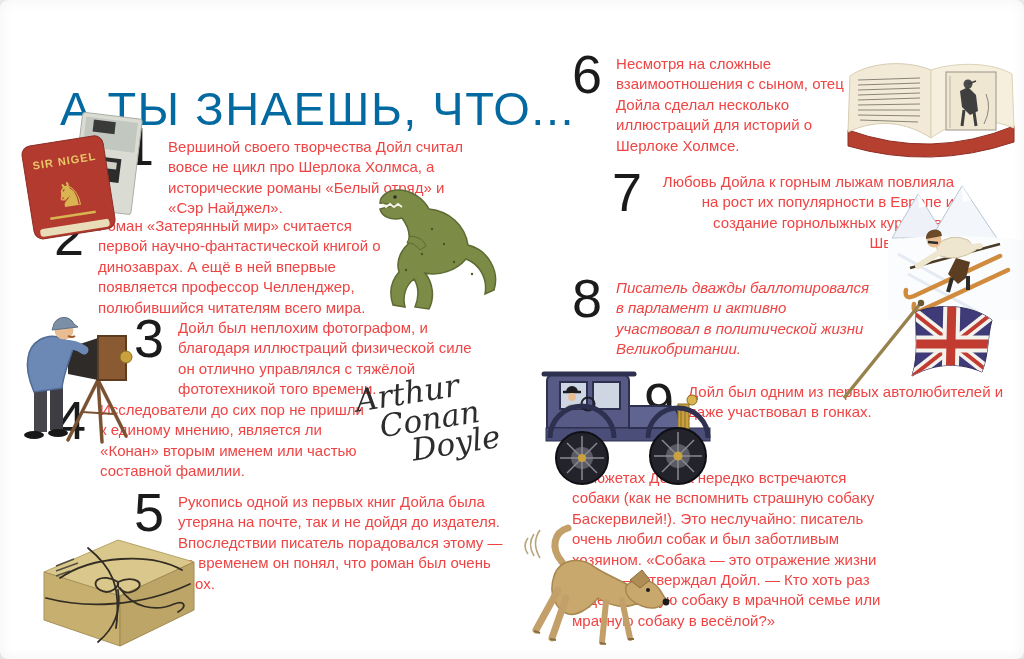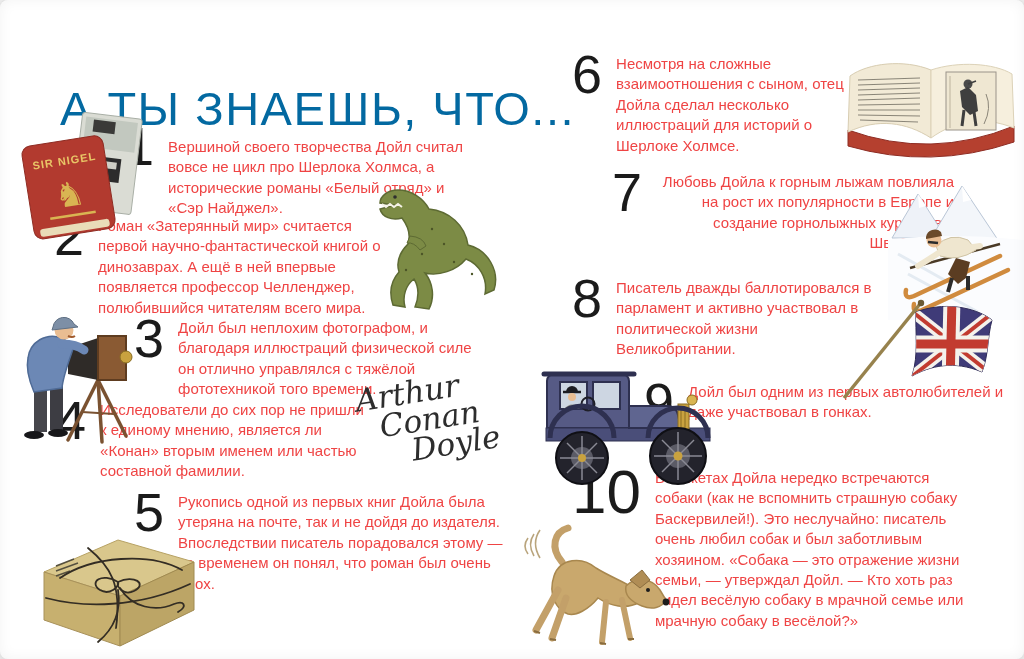--- a/index.html
+++ b/index.html
@@ -76,30 +76,29 @@
     <p class="txt" style="width:246px;">Несмотря на сложные взаимоотношения с сыном, отец Дойла сделал несколько иллюстраций для историй о Шерлоке Холмсе.</p>
   </section>
 
   <section class="fact" style="left:612px; top:172px; width:348px;">
     <span class="num">7</span>
     <p class="txt" style="width:298px;text-align:right;">Любовь Дойла к горным лыжам повлияла на рост их популярности в Европе и создание горнолыжных курортов в Швейцарии.</p>
   </section>
 
   <section class="fact" style="left:572px; top:278px; width:306px;">
     <span class="num">8</span>
-    <p class="txt" style="width:256px;">Писатель дважды баллотировался в парламент и активно участвовал в политической жизни Великобритании.</p>
+    <p class="txt" style="width:256px;font-style:italic;">Писатель дважды баллотировался в парламент и активно участвовал в политической жизни Великобритании.</p>
   </section>
 
   <section class="fact" style="left:644px; top:382px; width:372px;">
     <span class="num">9</span>
     <p class="txt" style="width:322px;">Дойл был одним из первых автолюбителей и даже участвовал в гонках.</p>
   </section>
 
   <section class="fact big" style="left:572px; top:468px; width:400px;">
-    <span class="num">10</span>
     <p class="txt" style="width:320px;">В сюжетах Дойла нередко встречаются собаки (как не вспомнить страшную собаку Баскервилей!). Это неслучайно: писатель очень любил собак и был заботливым хозяином. «Собака — это отражение жизни семьи, — утверждал Дойл. — Кто хоть раз видел весёлую собаку в мрачной семье или мрачную собаку в весёлой?»</p>
   </section>
 
   <svg class="illus" style="left:16px; top:110px;" width="142" height="130" viewBox="0 0 142 130">
     <g transform="rotate(7 95 60)">
       <rect x="60" y="6" width="60" height="96" rx="3" fill="#dadcd4" stroke="#a9afa6"></rect>
       <rect x="64" y="10" width="52" height="30" fill="#c2c8bf"></rect>
       <rect x="72" y="12" width="22" height="12" fill="#3a3a38"></rect>
       <rect x="76" y="48" width="28" height="24" fill="#2c2c2c"></rect>
       <rect x="80" y="52" width="20" height="7" fill="#cfcfc6"></rect>

